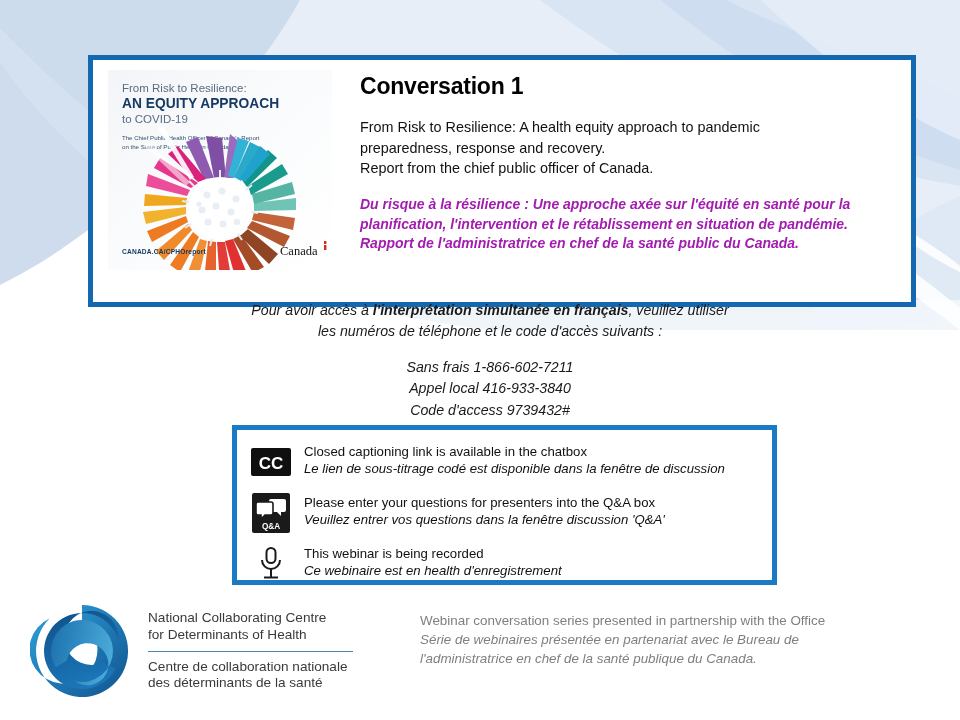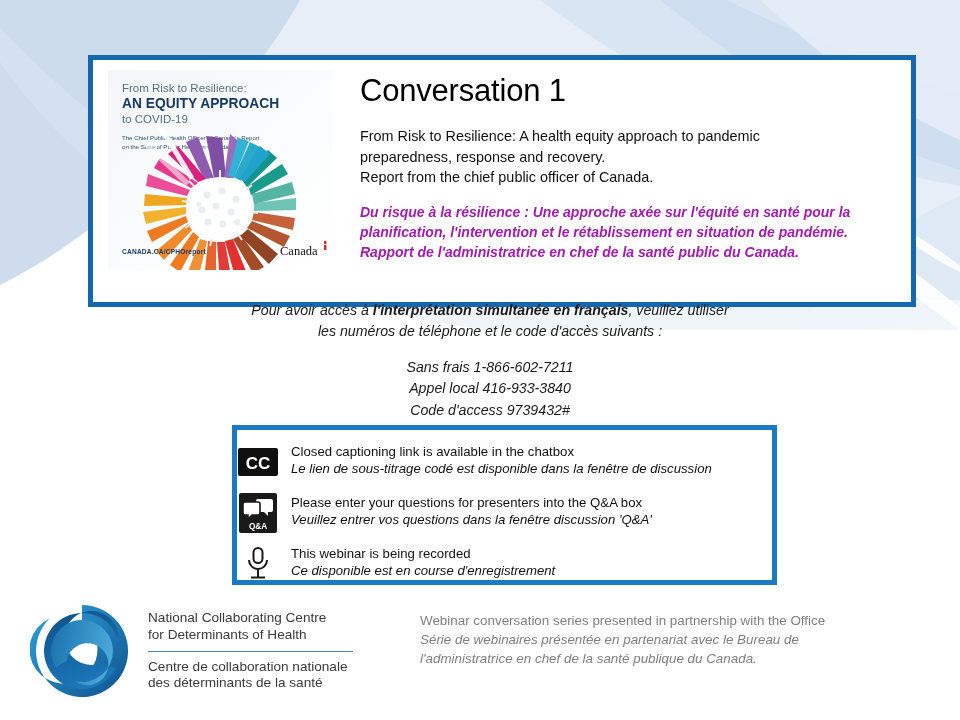--- a/index.html
+++ b/index.html
@@ -54,22 +54,22 @@
   }
   #cover-svg { display: block; width: 224px; height: 200px; }
 
   #top-text {
     margin-left: 28px;
     margin-top: 14px;
     flex: 1 1 auto;
     padding-right: 10px;
   }
   #conv-title {
-    font-size: 31px;
-    font-weight: normal;
+    font-size: 23px;
+    font-weight: bold;
     color: #000000;
     line-height: 1.1;
     margin: 0 0 18px 0;
     letter-spacing: -0.2px;
   }
   .para-en {
     font-size: 14.4px;
     color: #111111;
     line-height: 1.42;
     margin: 0;
@@ -109,21 +109,21 @@
   
   #features {
     position: absolute;
     left: 232px;
     top: 425px;
     width: 545px;
     height: 160px;
     border: 5px solid #1A7BC4;
     background: #ffffff;
     box-sizing: border-box;
-    padding: 12px 14px 10px 0;
+    padding: 12px 14px 10px 13px;
   }
   .feat-row {
     display: flex;
     align-items: flex-start;
     margin-bottom: 11px;
   }
   .feat-row:last-child { margin-bottom: 0; }
   .feat-icon {
     flex: 0 0 auto;
     width: 42px;
@@ -374,21 +374,21 @@
       <div class="feat-icon">
         <svg width="30" height="38" viewBox="0 0 30 38">
           <rect x="10.5" y="3" width="9" height="15" rx="4.5" fill="none" stroke="#1A1A1A" stroke-width="2"></rect>
           <path d="M6,15 a9,9 0 0 0 18,0" fill="none" stroke="#1A1A1A" stroke-width="2"></path>
           <line x1="15" y1="24" x2="15" y2="32" stroke="#1A1A1A" stroke-width="2"></line>
           <line x1="8" y1="32.5" x2="22" y2="32.5" stroke="#1A1A1A" stroke-width="2"></line>
         </svg>
       </div>
       <div class="feat-text">
         <div class="feat-en">This webinar is being recorded</div>
-        <div class="feat-fr">Ce disponible est en course d'enregistrement</div>
+        <div class="feat-fr">Ce webinaire est en health d'enregistrement</div>
       </div>
     </div>
   </div>
 
   <div id="footer-logo">
     <svg id="logo-mark" viewBox="0 0 104 104">
       <defs>
         <linearGradient id="lg1" x1="0" y1="0" x2="1" y2="1">
           <stop offset="0%" stop-color="#2FA3DC"></stop>
           <stop offset="100%" stop-color="#10538F"></stop>

